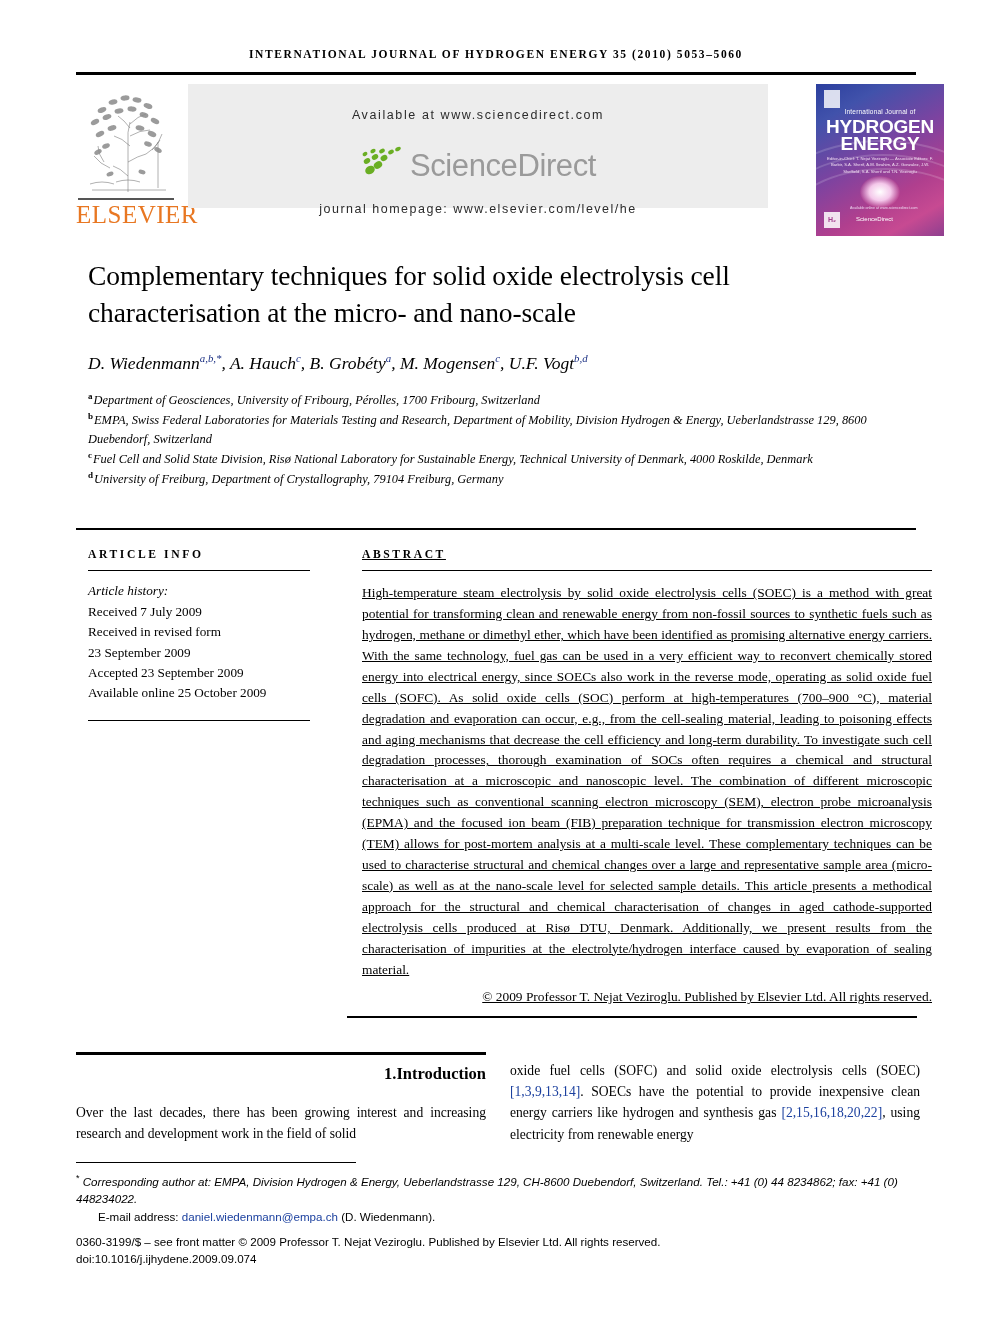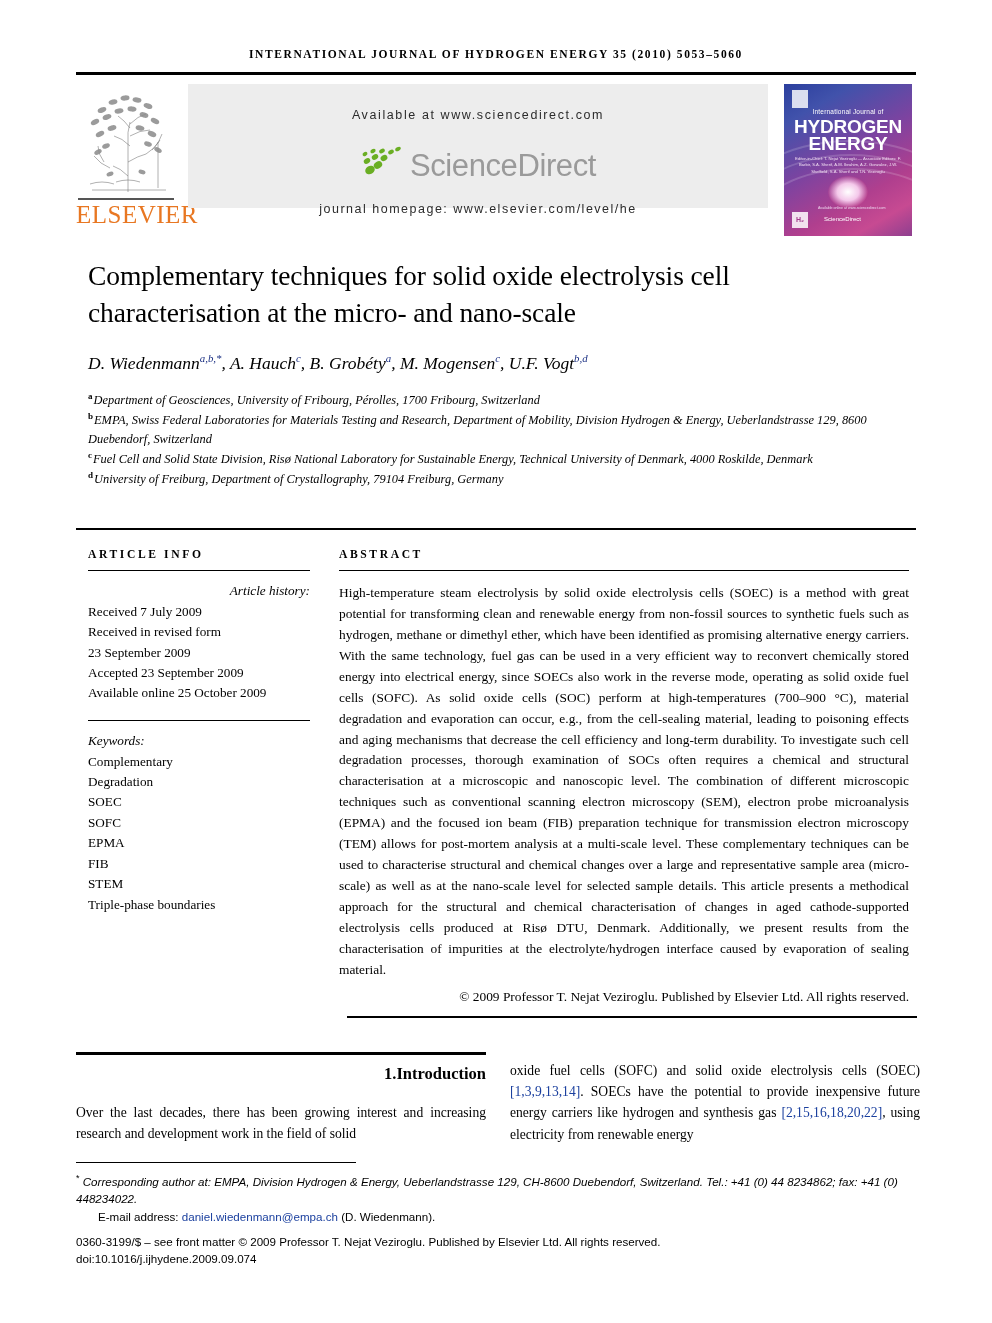--- a/index.html
+++ b/index.html
@@ -129,21 +129,21 @@
     width: 580px;
     text-align: center;
     font-family: "Liberation Sans", sans-serif;
     font-size: 12.5px;
     letter-spacing: 1.5px;
     color: #2b2b2b;
   }
 
   .cover {
     position: absolute;
-    left: 708px;
+    left: 740px;
     top: 2px;
     width: 128px;
     height: 152px;
     background: linear-gradient(150deg, #2b3f9e 0%, #4152ab 18%, #7d43a0 46%, #b03f8e 70%, #c74a92 85%, #8e3f8f 100%);
     overflow: hidden;
   }
   .cover-swirl {
     position: absolute;
     border-radius: 50%;
     border: 2px solid rgba(255,255,255,0.16);
@@ -277,44 +277,45 @@
 
   
   .info-col {
     position: absolute;
     left: 88px;
     top: 548px;
     width: 222px;
   }
   .abstract-col {
     position: absolute;
-    left: 339px;
+    left: 362px;
     top: 548px;
     width: 570px;
+    text-decoration: underline;
   }
   .sec-label {
     font-family: "Liberation Serif", serif;
     font-size: 11.6px;
     font-weight: bold;
     letter-spacing: 2.6px;
     color: #000;
   }
   .thin-rule {
     margin-top: 9px;
     width: 100%;
     height: 1.2px;
     background: #000;
   }
   .hist {
     margin-top: 10px;
     font-family: "Liberation Serif", serif;
     font-size: 13.2px;
     line-height: 1.55;
   }
-  .hist .ital { font-style: italic; text-align: right; }
+  .hist .ital { font-style: italic; }
   .kw-rule {
     margin-top: 16px;
     width: 100%;
     height: 1.2px;
     background: #000;
   }
   .kw {
     margin-top: 10px;
     font-family: "Liberation Serif", serif;
     font-size: 13.2px;
@@ -538,31 +539,20 @@
     <div class="thin-rule"></div>
     <div class="hist">
       <div class="ital">Article history:</div>
       <div>Received 7 July 2009</div>
       <div>Received in revised form</div>
       <div>23 September 2009</div>
       <div>Accepted 23 September 2009</div>
       <div>Available online 25 October 2009</div>
     </div>
     <div class="kw-rule"></div>
-    <div class="kw">
-      <div class="ital">Keywords:</div>
-      <div>Complementary</div>
-      <div>Degradation</div>
-      <div>SOEC</div>
-      <div>SOFC</div>
-      <div>EPMA</div>
-      <div>FIB</div>
-      <div>STEM</div>
-      <div>Triple-phase boundaries</div>
-    </div>
   </div>
 
   <div class="abstract-col">
     <div class="sec-label">ABSTRACT</div>
     <div class="thin-rule"></div>
     <div class="abs-body">High-temperature steam electrolysis by solid oxide electrolysis cells (SOEC) is a method with great potential for transforming clean and renewable energy from non-fossil sources to synthetic fuels such as hydrogen, methane or dimethyl ether, which have been identified as promising alternative energy carriers. With the same technology, fuel gas can be used in a very efficient way to reconvert chemically stored energy into electrical energy, since SOECs also work in the reverse mode, operating as solid oxide fuel cells (SOFC). As solid oxide cells (SOC) perform at high-temperatures (700–900 °C), material degradation and evaporation can occur, e.g., from the cell-sealing material, leading to poisoning effects and aging mechanisms that decrease the cell efficiency and long-term durability. To investigate such cell degradation processes, thorough examination of SOCs often requires a chemical and structural characterisation at a microscopic and nanoscopic level. The combination of different microscopic techniques such as conventional scanning electron microscopy (SEM), electron probe microanalysis (EPMA) and the focused ion beam (FIB) preparation technique for transmission electron microscopy (TEM) allows for post-mortem analysis at a multi-scale level. These complementary techniques can be used to characterise structural and chemical changes over a large and representative sample area (micro-scale) as well as at the nano-scale level for selected sample details. This article presents a methodical approach for the structural and chemical characterisation of changes in aged cathode-supported electrolysis cells produced at Risø DTU, Denmark. Additionally, we present results from the characterisation of impurities at the electrolyte/hydrogen interface caused by evaporation of sealing material.</div>
     <div class="abs-copy">© 2009 Professor T. Nejat Veziroglu. Published by Elsevier Ltd. All rights reserved.</div>
   </div>
 
   <div class="rule-bottom"></div>
@@ -570,21 +560,21 @@
   <div class="intro-rule"></div>
 
   <div class="col-left">
     <div class="sec-head">
       <span class="num">1.</span><span>Introduction</span>
     </div>
     <div class="body-par">Over the last decades, there has been growing interest and increasing research and development work in the field of solid</div>
   </div>
 
   <div class="col-right">
-    <div class="body-par tight"><span>oxide fuel cells (SOFC) and solid oxide electrolysis cells (SOEC)</span> <span class="cite">[1,3,9,13,14]</span><span>. SOECs have the potential to provide inexpensive future energy carriers like hydrogen and synthesis gas </span><span class="cite">[2,15,16,18,20,22]</span><span>, using electricity from renewable energy</span></div>
+    <div class="body-par tight"><span>oxide fuel cells (SOFC) and solid oxide electrolysis cells (SOEC)</span> <span class="cite">[1,3,9,13,14]</span><span>. SOECs have the potential to provide inexpensive clean energy carriers like hydrogen and synthesis gas </span><span class="cite">[2,15,16,18,20,22]</span><span>, using electricity from renewable energy</span></div>
   </div>
 
   <div class="foot-rule"></div>
   <div class="footnotes">
     <div>
       <span class="fn-star">*</span>
       <span class="fn-ital">Corresponding author at: EMPA, Division Hydrogen &amp; Energy, Ueberlandstrasse 129, CH-8600 Duebendorf, Switzerland. Tel.: +41 (0) 44 8234862; fax: +41 (0) 448234022.</span>
     </div>
     <div class="fn-indent">
       <span>E-mail address:</span>

